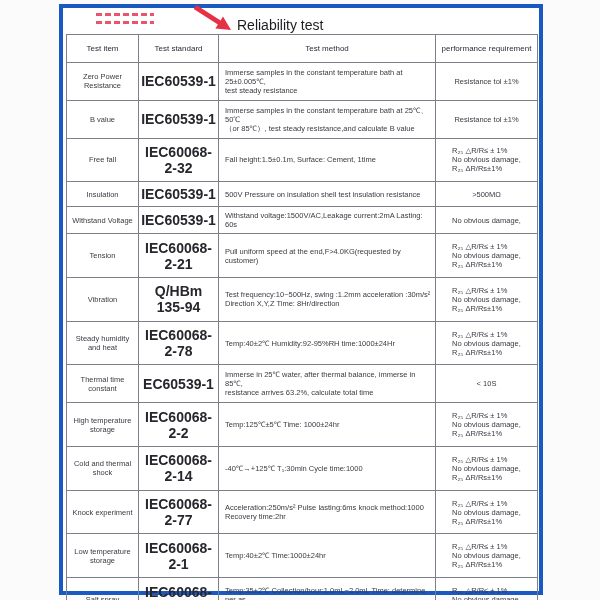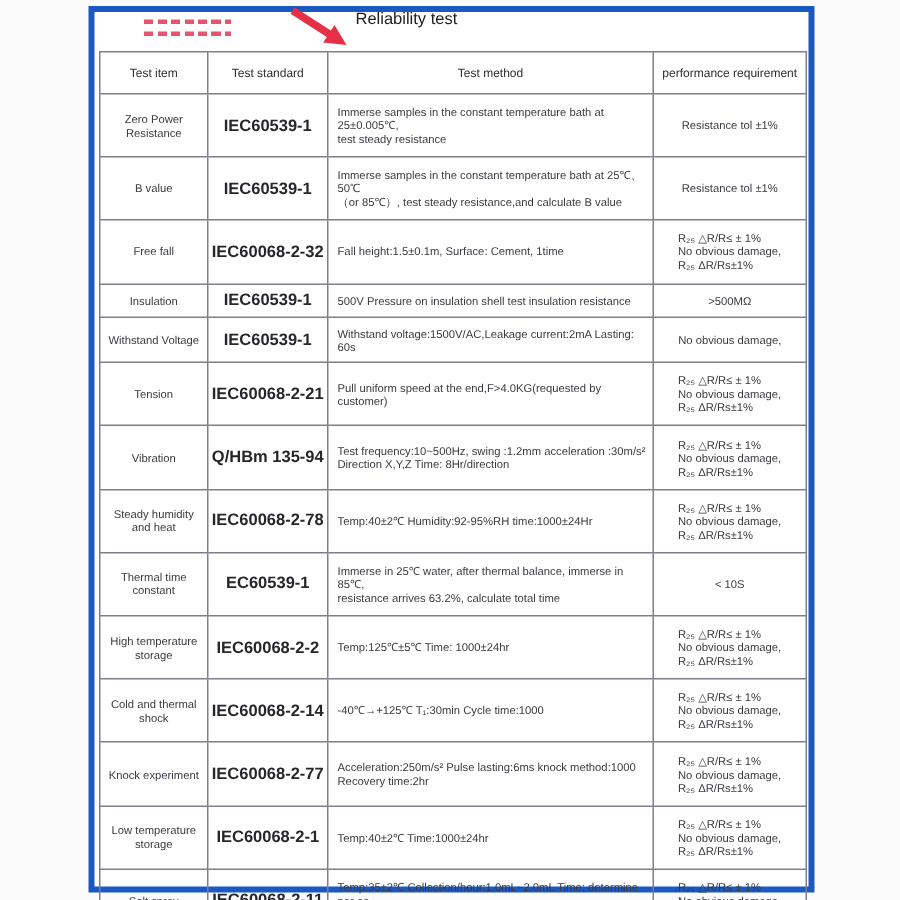--- a/index.html
+++ b/index.html
@@ -20,22 +20,22 @@
   }
   
   .title-area { position:absolute; left:0; top:0; width:100%; height:26px; }
   .dashes { position:absolute; left:33px; top:5px; width:58px; height:12px; }
   .dash-row {
     height:3px; margin-bottom:5px;
     background:repeating-linear-gradient(to right, #e8546e 0px, #e8546e 6px, transparent 6px, transparent 9px);
   }
   .arrow-icon { position:absolute; left:128px; top:-5px; width:44px; height:32px; }
   .doc-title {
-    position:absolute; left:174px; top:0;
-    font-size:11px; line-height:10px; color:#1d1d22;
+    position:absolute; left:174px; top:12px;
+    font-size:14px; line-height:10px; color:#1d1d22;
   }
   
   .tbl {
     position:absolute; left:3px; top:26px;
     width:471px; height:588px;
     border-collapse:collapse; table-layout:fixed;
   }
   .tbl th, .tbl td {
     border:1px solid #7d8089;
     vertical-align:middle;
@@ -50,21 +50,21 @@
   }
   .c-item {
     text-align:center;
     font-size:7.5px; line-height:9px;
     padding:2px 4px;
     color:#3a3a42;
     margin-left:38px;
   }
   .c-std {
     text-align:center;
-    font-size:11px;
+    font-size:14px;
     font-weight:bold;
     color:#26262d;
     padding:2px 2px;
   }
   .c-method {
     text-align:left;
     font-size:7.5px; line-height:9px;
     padding:2px 4px 2px 6px;
     white-space:pre-line;
     color:#3a3a42;

